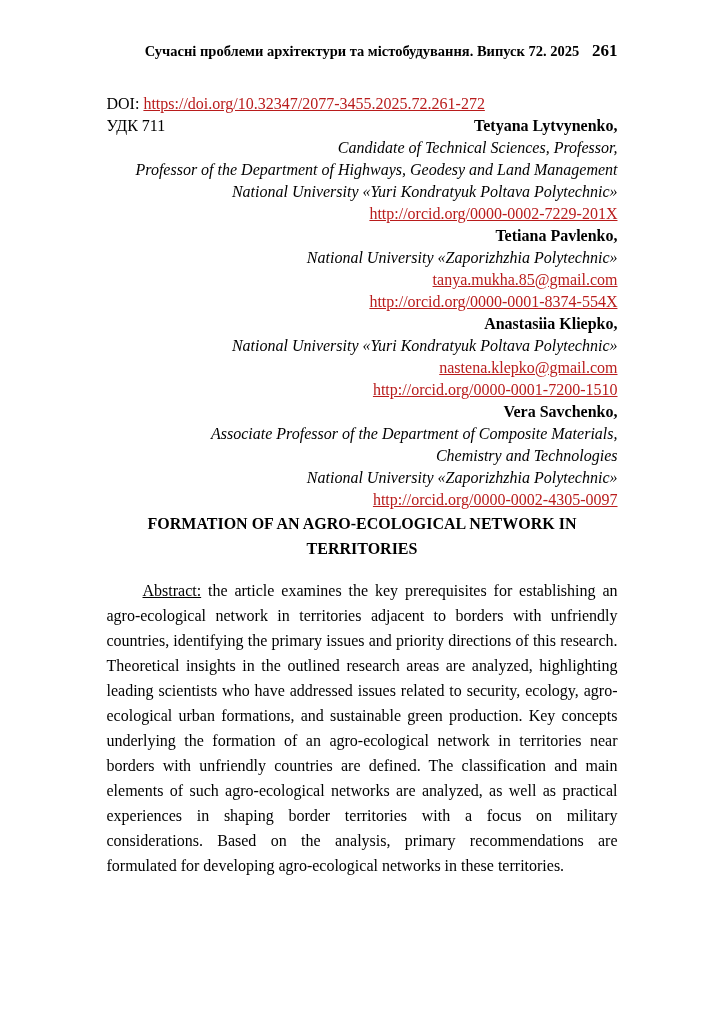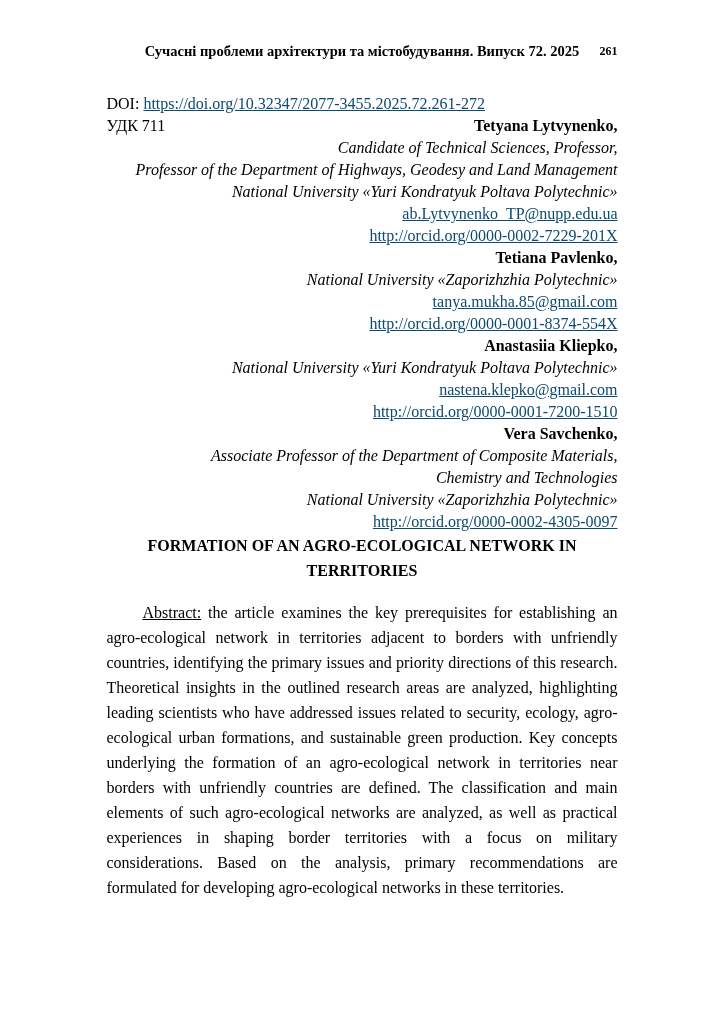--- a/index.html
+++ b/index.html
@@ -24,37 +24,37 @@
     text-align: center;
     font-weight: bold;
     font-size: 14.5px;
     line-height: 18px;
     margin-bottom: 33px;
   }
   .page-header .page-num {
     position: absolute;
     right: 0;
     top: 0;
-    font-size: 12px;
+    font-size: 17px;
   }
   .row {
     line-height: 22px;
     min-height: 22px;
   }
   .left  { text-align: left; }
   .right { text-align: right; }
   .split {
     display: flex;
     justify-content: space-between;
     align-items: baseline;
   }
   .bold   { font-weight: bold; }
   .italic { font-style: italic; }
   .link {
-    color: #0c4a6e;
+    color: #b91c1c;
     text-decoration: underline;
     cursor: pointer;
     word-break: break-all;
   }
   .title {
     text-align: center;
     font-weight: bold;
     line-height: 25px;
   }
   .abstract {
@@ -80,21 +80,20 @@
   </div>
 
   <div>
     <div class="row split">
       <span>УДК 711</span>
       <span class="bold">Tetyana Lytvynenko,</span>
     </div>
     <div class="row right italic">Candidate of Technical Sciences, Professor,</div>
     <div class="row right italic">Professor of the Department of Highways, Geodesy and Land Management</div>
     <div class="row right italic">National University «Yuri Kondratyuk Poltava Polytechnic»</div>
-    <div class="row right"><a class="link">ab.Lytvynenko_TP@nupp.edu.ua</a></div>
     <div class="row right"><a class="link">http://orcid.org/0000-0002-7229-201X</a></div>
   </div>
 
   <div>
     <div class="row right bold">Tetiana Pavlenko,</div>
     <div class="row right italic">National University «Zaporizhzhia Polytechnic»</div>
     <div class="row right"><a class="link">tanya.mukha.85@gmail.com</a></div>
     <div class="row right"><a class="link">http://orcid.org/0000-0001-8374-554X</a></div>
   </div>
 

